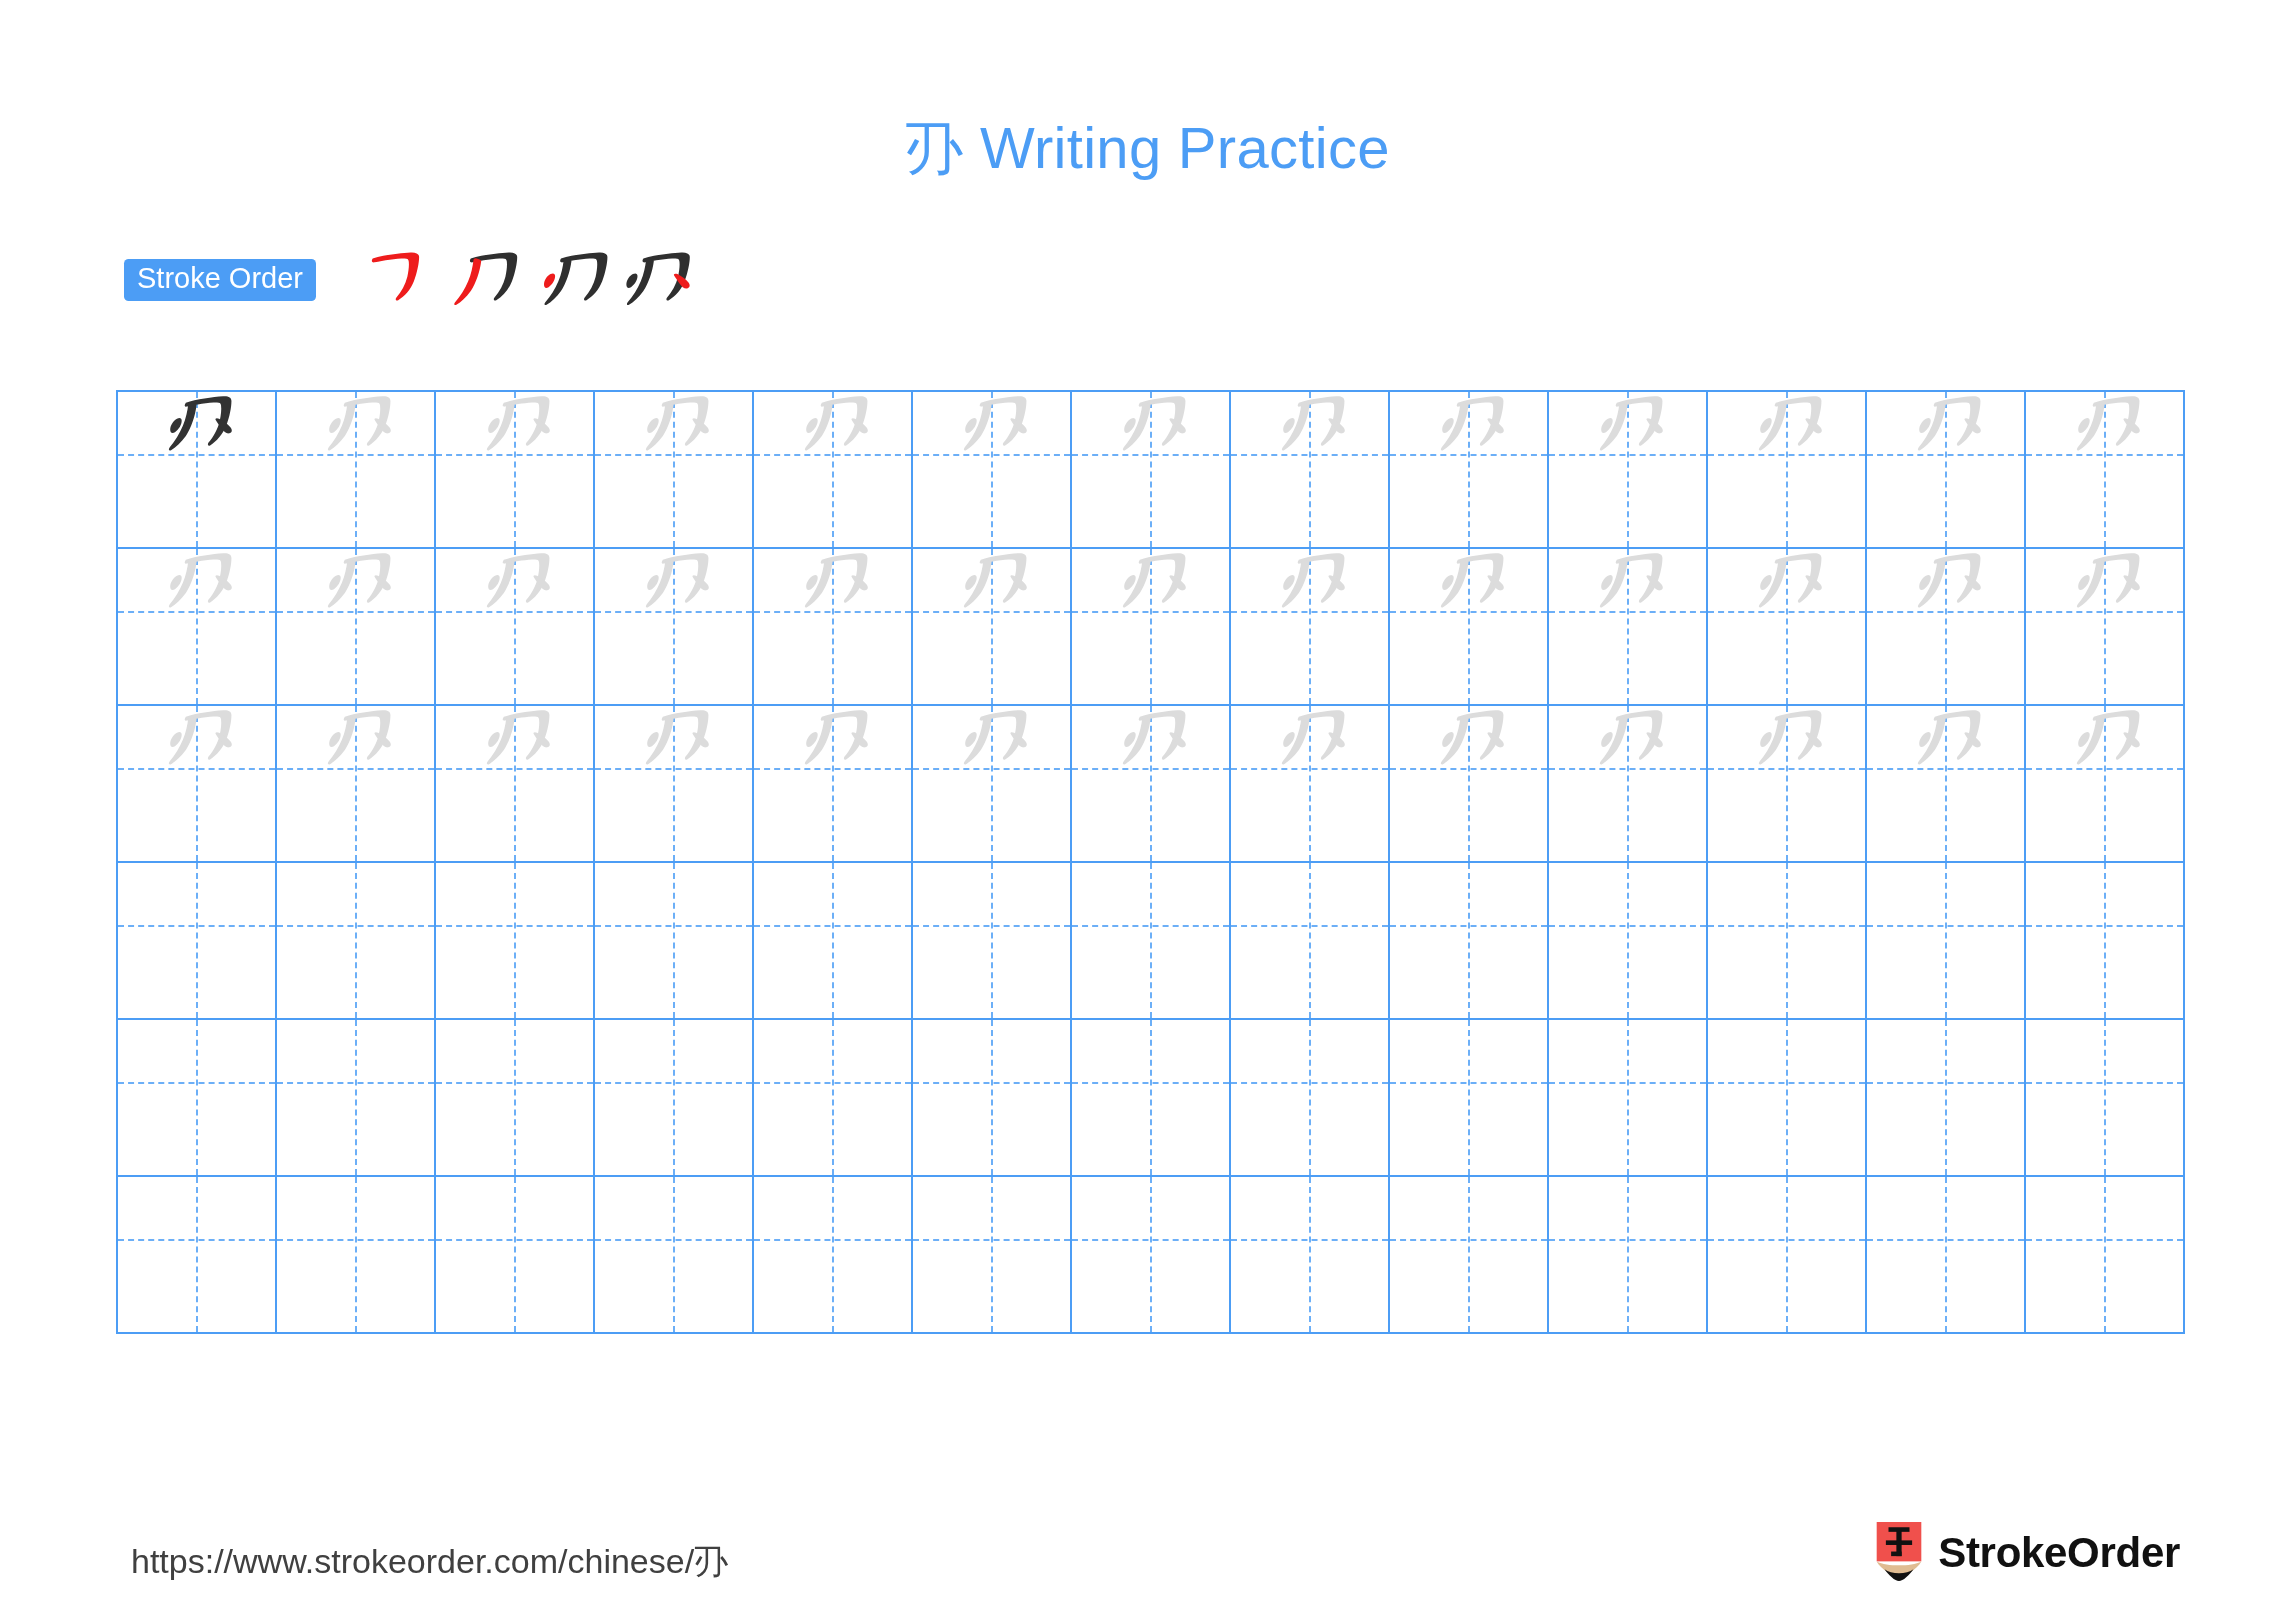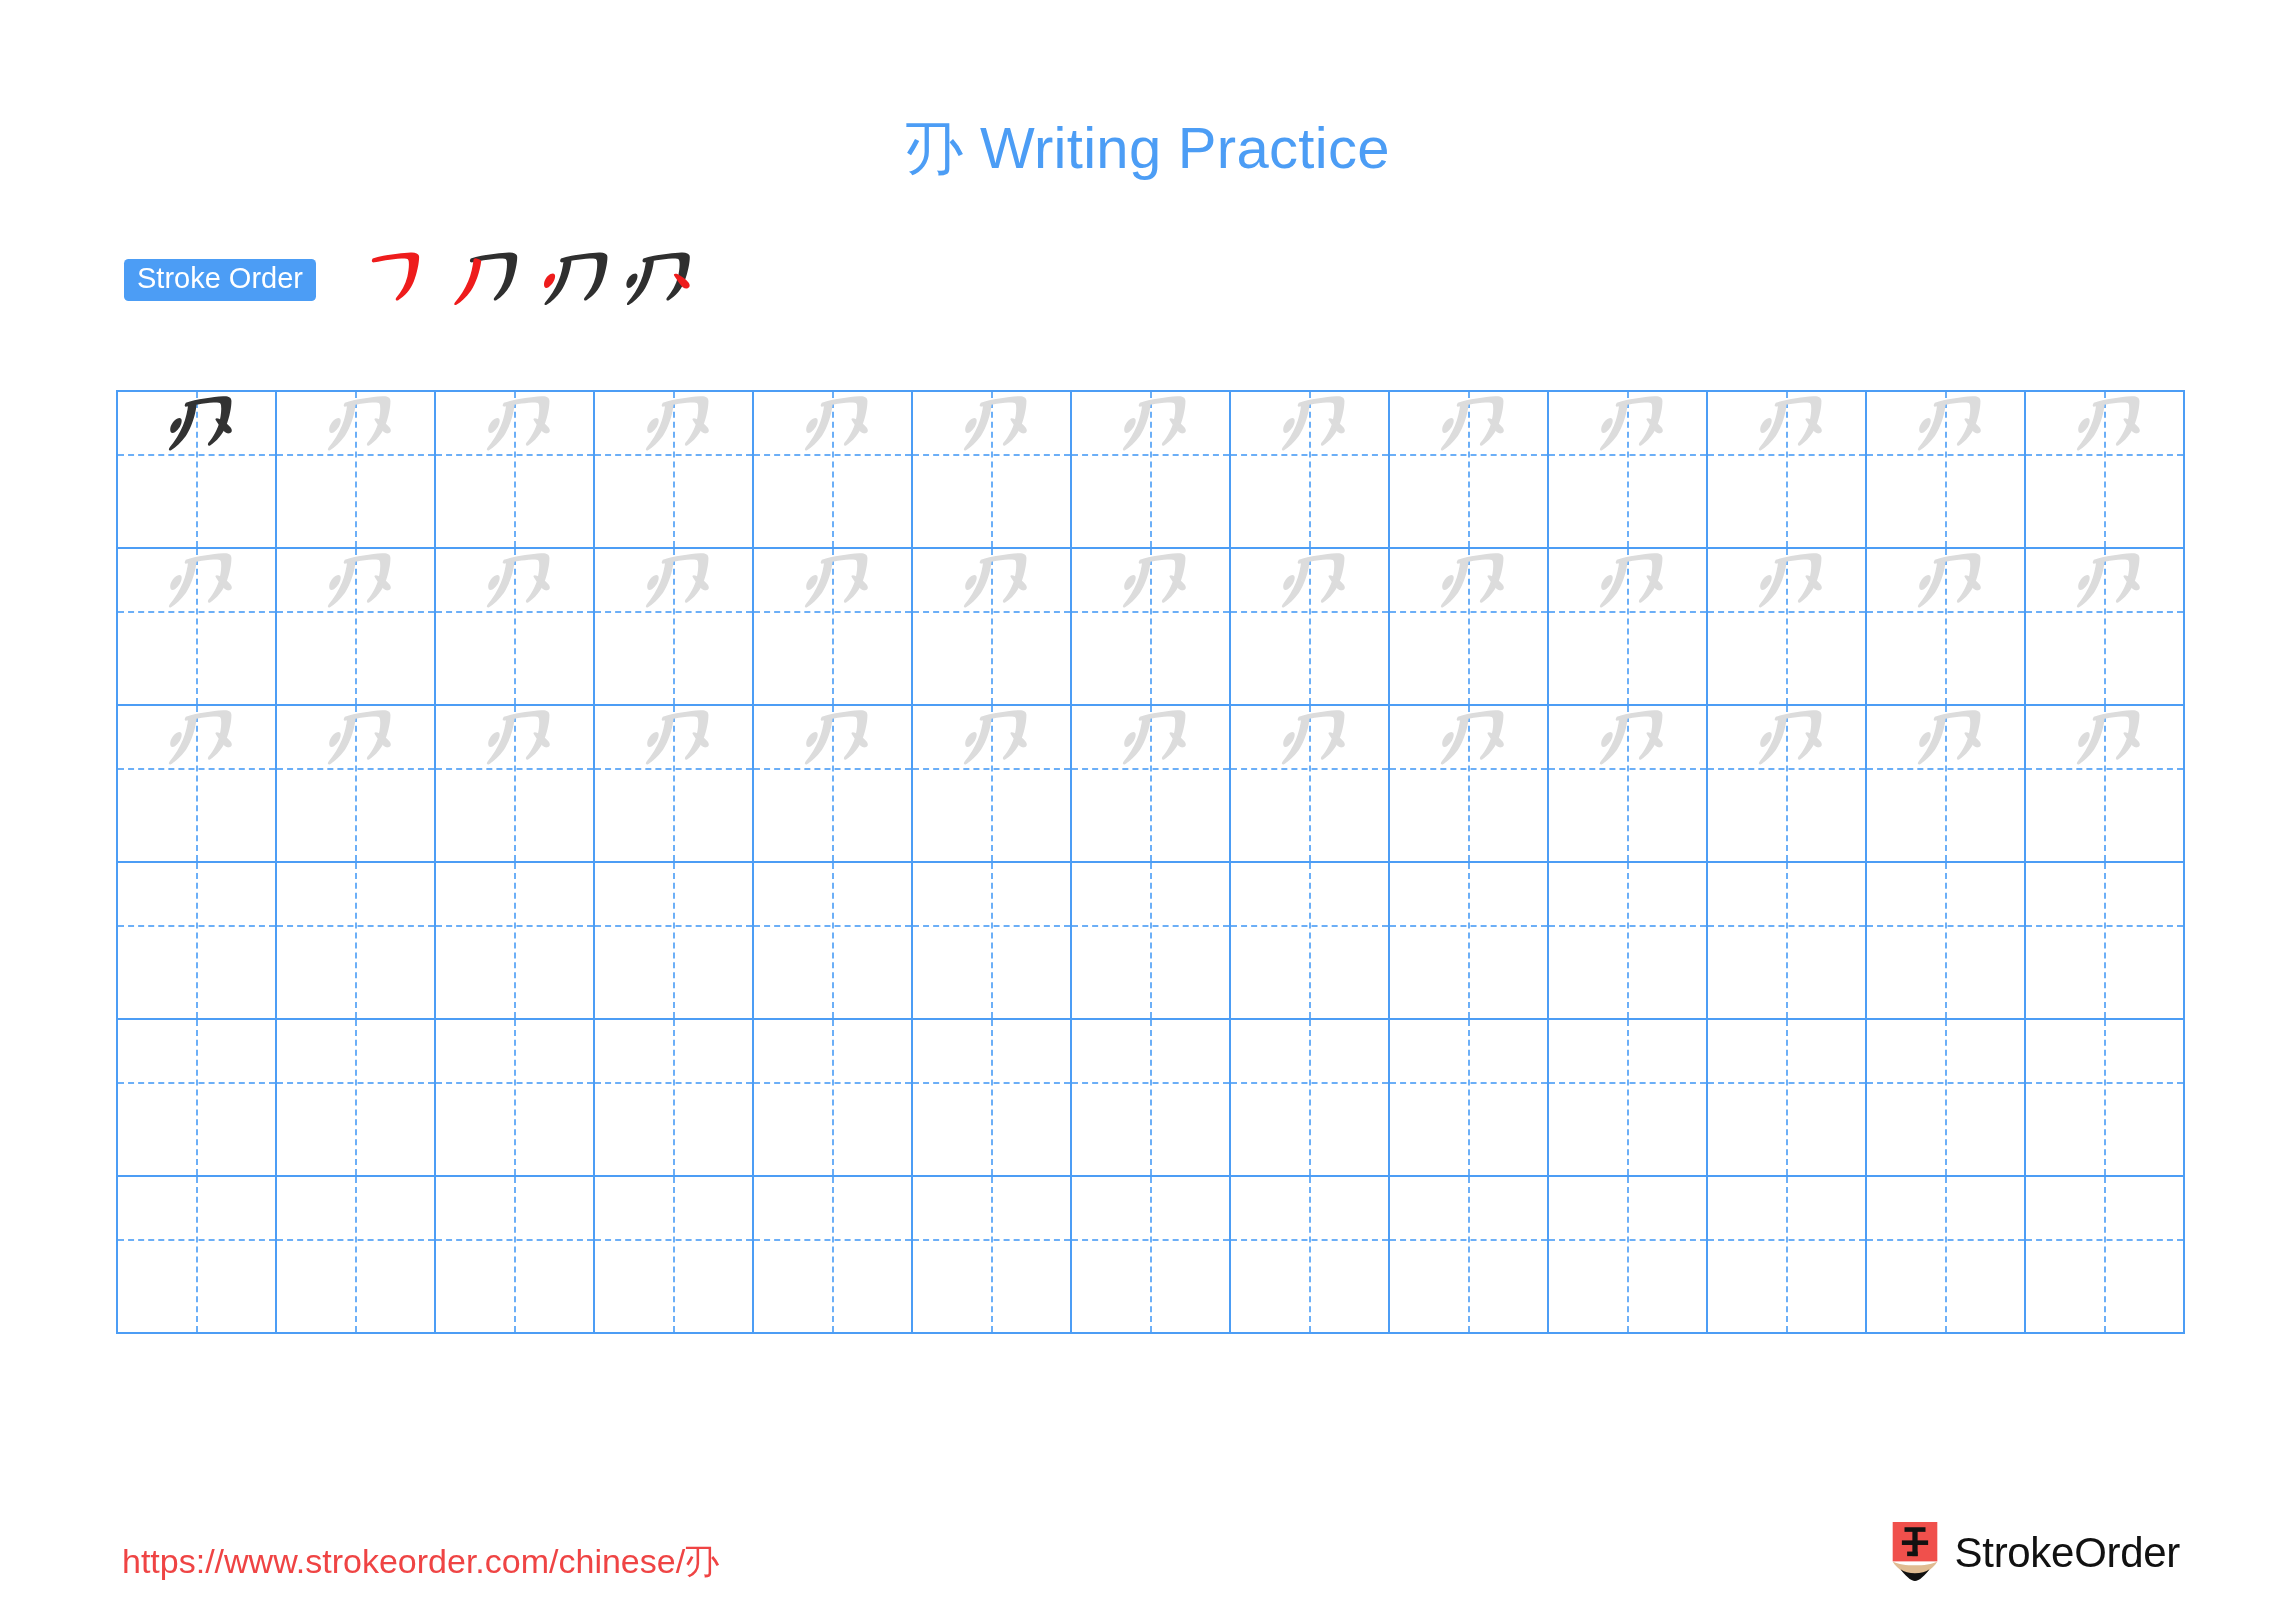--- a/index.html
+++ b/index.html
@@ -127,45 +127,45 @@
     line-height: 1;
     user-select: none;
   }
   .cell-char.model  { color: #333333; }
   .cell-char.trace  { color: #DCDCDC; }
   .cell-char svg { display: block; }
 
   
   .footer-url {
     position: absolute;
-    left: 122px;
+    left: 131px;
     top: 1539px;
     font-size: 34px;
-    color: #ef4444;
+    color: #404040;
     white-space: nowrap;
     text-decoration: none;
   }
 
   .brand {
     position: absolute;
     right: 115px;
     top: 1519px;
     display: flex;
     align-items: center;
     height: 68px;
   }
   .brand-mark {
     width: 50px;
     height: 63px;
     margin-right: 14.4px;
   }
   .brand-mark svg { display: block; width: 50px; height: 63px; }
   .brand-name {
     font-size: 42px;
-    font-weight: 400;
+    font-weight: 700;
     color: #111111;
     letter-spacing: -0.3px;
     white-space: nowrap;
   }
 </style>
 </head>
 <body>
 
 <div class="page">
 

